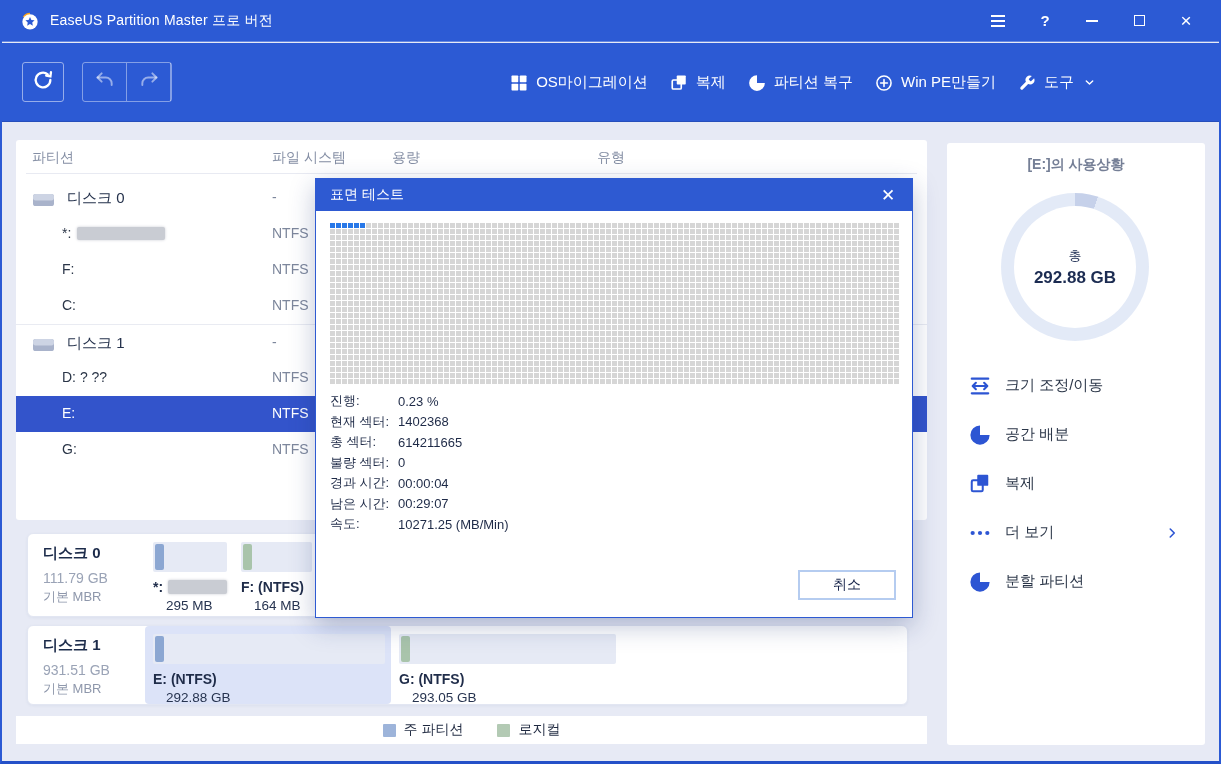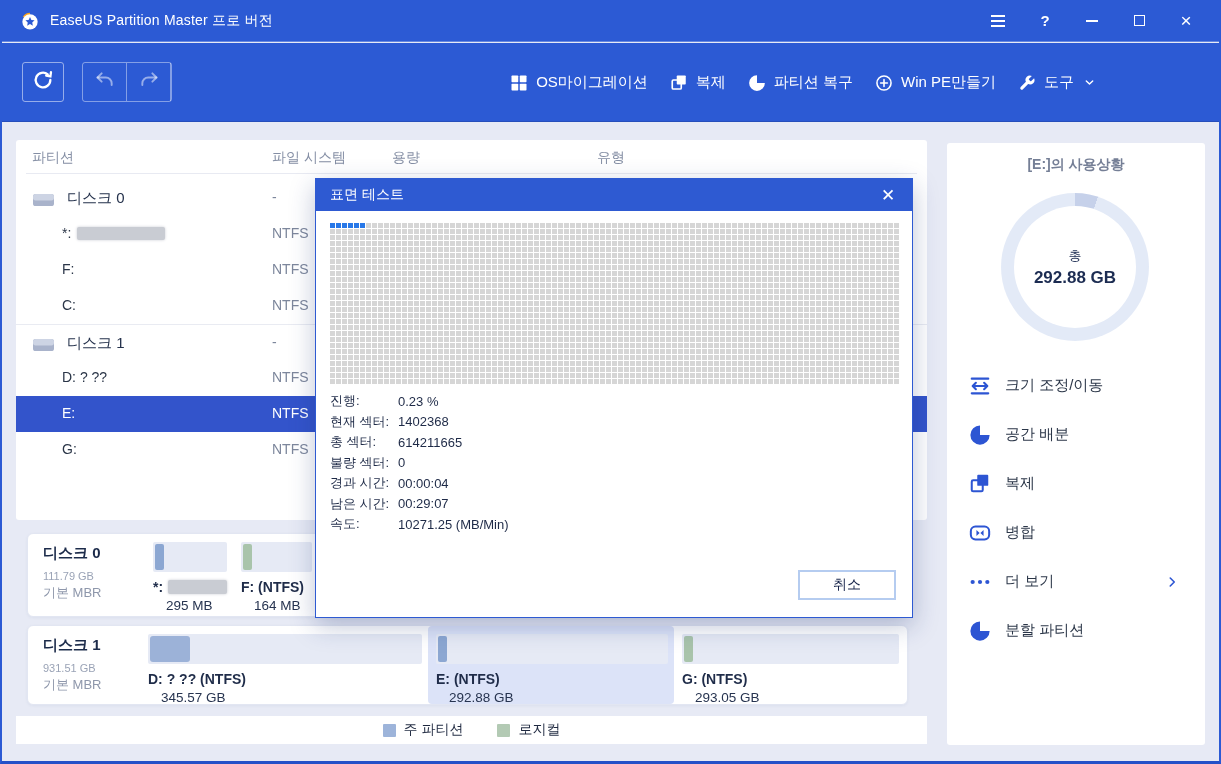--- a/index.html
+++ b/index.html
@@ -53,21 +53,21 @@
   .disk-ico { display:inline-flex; margin-right:12px; position:relative; top:1px; }
   .redacted { display:inline-block; width:88px; height:13px; margin-left:6px; background:#c9ccd3; border-radius:2px; box-shadow:0 0 3px #c9ccd3; }
 
   
   .disk-card { position:absolute; left:25px; width:881px; background:#fff; border:1px solid #e2e6f2; border-radius:6px;
                box-shadow:0 1px 3px rgba(40,60,120,.06); display:flex; }
   .disk-card.card-0 { top:533px; height:84px; }
   .disk-card.card-1 { top:625px; height:80px; }
   .disk-meta { width:115px; padding:10px 0 0 15px; }
   .disk-name { font-size:15px; font-weight:bold; color:#1c2b4a; }
-  .disk-size { font-size:11px; color:#9aa3b6; margin-top:7px; }
+  .disk-size { font-size:14px; color:#9aa3b6; margin-top:7px; }
   .disk-scheme { font-size:13px; color:#8e97ab; margin-top:2px; }
   .parts { flex:1; display:flex; padding:0 2px; }
   .part { position:relative; height:100%; padding:8px 6px 0 8px; border-radius:4px; }
   .part.selected { background:#dce3f8; }
   .pbar { position:relative; height:30px; background:#e6eaf5; border-radius:2px; overflow:hidden; }
   .pedge { position:absolute; left:2px; top:2px; bottom:2px; width:9px; border-radius:2px; }
   .pedge.primary { background:#8ca7d2; }
   .pedge.logical { background:#a9c4ab; }
   .pused { position:absolute; left:2px; top:2px; bottom:2px; border-radius:3px; background:#9cb2d8; }
   .plabel { font-size:14px; font-weight:600; color:#1f2c49; margin-top:7px; white-space:nowrap; display:flex; align-items:center; }
@@ -334,29 +334,20 @@
           </div>
         </div>
       </div>
       <div class="disk-card card-1">
         <div class="disk-meta">
           <div class="disk-name">디스크 1</div>
           <div class="disk-size">931.51 GB</div>
           <div class="disk-scheme">기본 MBR</div>
         </div>
         <div class="parts">
-          <div class="part" style="width: 288px;">
-            <div class="pbar">
-              <div class="pused" style="width: 40px;"></div>
-            </div>
-            <div class="plabel">
-              <span>D: ? ?? (NTFS)</span>
-            </div>
-            <div class="psize">345.57 GB</div>
-          </div>
           <div class="part selected" style="width: 246px;">
             <div class="pbar">
               <div class="pedge primary"></div>
             </div>
             <div class="plabel">
               <span>E: (NTFS)</span>
             </div>
             <div class="psize">292.88 GB</div>
           </div>
           <div class="part" style="width: 231px;">
@@ -416,30 +407,20 @@
           <span class="aicon">
             <svg viewBox="0 0 24 24" width="100%" height="100%">
               <rect x="3" y="8" width="12" height="12" rx="1.5" fill="none" stroke="#2d55d3" stroke-width="2.2"></rect>
               <rect x="9" y="2" width="12" height="12" rx="1" fill="#2d55d3"></rect>
             </svg>
           </span>
           <span class="alabel">복제</span>
         </div>
         <div class="action-item">
           <span class="aicon">
-            <svg viewBox="0 0 24 24" width="100%" height="100%">
-              <rect x="2" y="5" width="20" height="14" rx="5" fill="none" stroke="#2d55d3" stroke-width="2.2"></rect>
-              <path d="M8.1 8.6v6.8L11.6 12z" fill="#2d55d3"></path>
-              <path d="M15.9 8.6v6.8L12.4 12z" fill="#2d55d3"></path>
-            </svg>
-          </span>
-          <span class="alabel">병합</span>
-        </div>
-        <div class="action-item">
-          <span class="aicon">
             <svg viewBox="0 0 24 24" width="100%" height="100%" fill="#2d55d3">
               <circle cx="4" cy="12" r="2.3"></circle>
               <circle cx="12" cy="12" r="2.3"></circle>
               <circle cx="20" cy="12" r="2.3"></circle>
             </svg>
           </span>
           <span class="alabel">더 보기</span>
           <span class="achev">
             <svg viewBox="0 0 24 24" width="100%" height="100%" fill="none" stroke="#2d55d3" stroke-width="3.2" stroke-linecap="round" stroke-linejoin="round">
               <path d="M8.5 4l8 8-8 8"></path>

